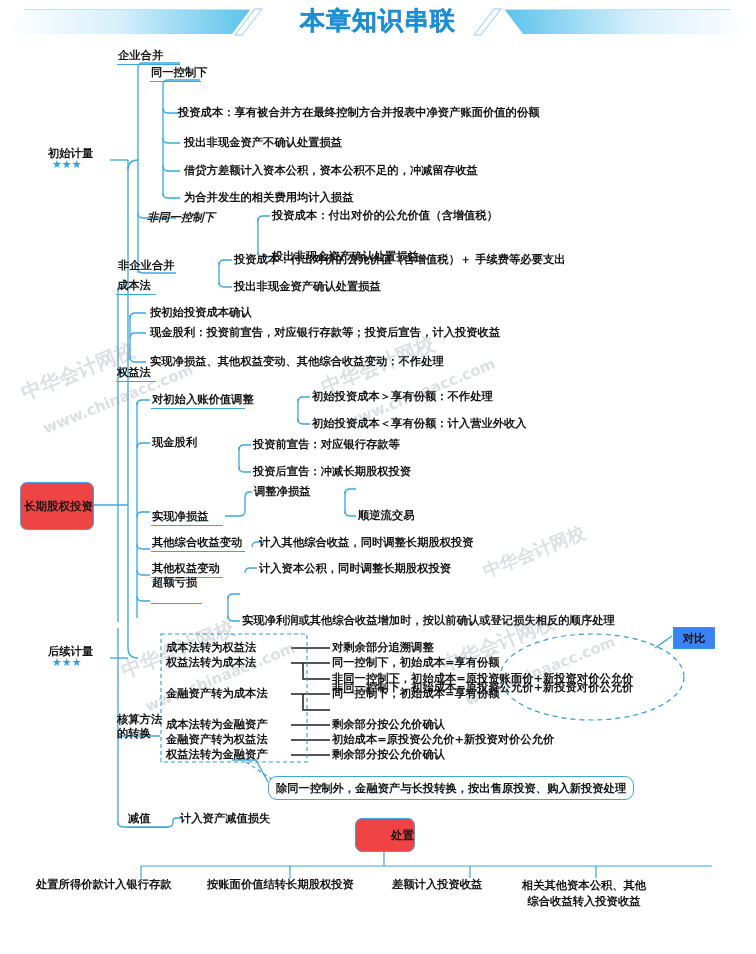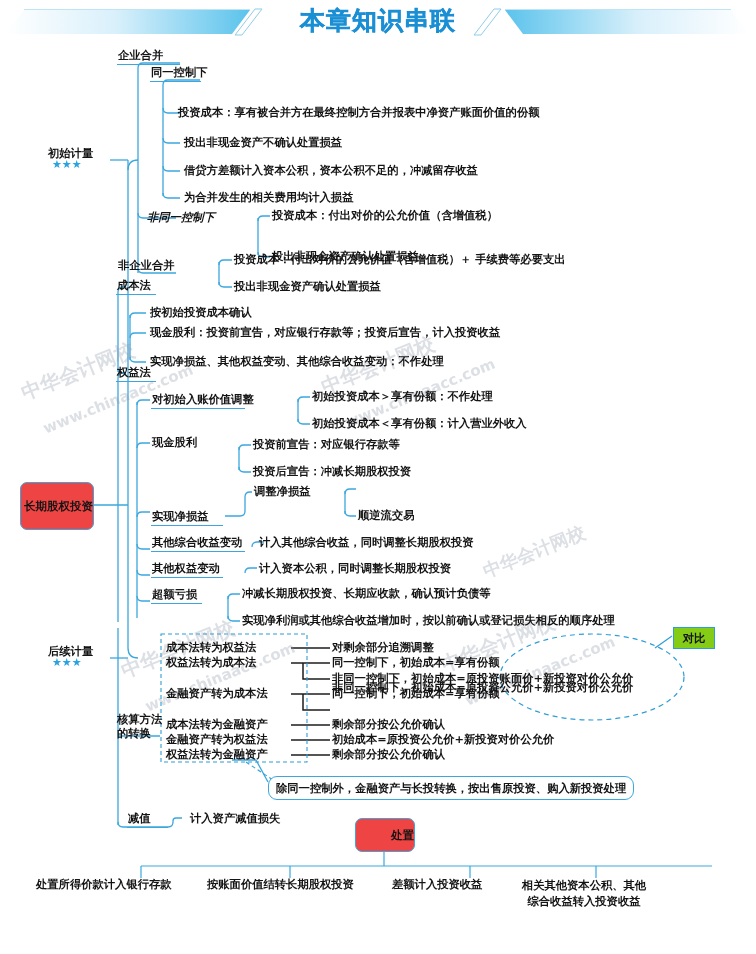--- a/index.html
+++ b/index.html
@@ -37,21 +37,21 @@
   }
   
   .callout{
     position:absolute;border:1.3px solid #3ba7de;border-radius:9px;
     background:#fff;display:flex;align-items:center;padding:0 7px;
     font-family:"DejaVu Sans","Liberation Sans",sans-serif;
     font-size:11.3px;font-weight:bold;color:#141414;white-space:nowrap;
   }
   
   .sqbox{
-    position:absolute;border:1.2px solid #2f9ed6;background:#84cc16;
+    position:absolute;border:1.2px solid #2f9ed6;background:#3b82f6;
     display:flex;align-items:center;justify-content:center;
     font-family:"DejaVu Sans","Liberation Sans",sans-serif;
     font-size:11.3px;font-weight:bold;color:#141414;
   }
   .stars{
     position:absolute;color:#2aa4e0;font-size:11px;letter-spacing:0px;
     font-family:"DejaVu Sans",sans-serif;line-height:10px;
   }
   
   .uline{position:absolute;height:1.3px;background:#3ba7de;}
@@ -285,23 +285,22 @@
   <div class="t" style="left:358px;top:509px;">顺逆流交易</div>
 
   <div class="t" style="left:152px;top:536px;">其他综合收益变动</div>
   <div class="uline" style="left:151px;top:551px;width:94px;"></div>
   <div class="t" style="left:259px;top:536px;">计入其他综合收益，同时调整长期股权投资</div>
 
   <div class="t" style="left:152px;top:562px;">其他权益变动</div>
   <div class="uline" style="left:151px;top:577px;width:72px;"></div>
   <div class="t" style="left:259px;top:562px;">计入资本公积，同时调整长期股权投资</div>
 
-  <div class="t" style="left:152px;top:588px;">超额亏损</div>
+  <div class="t" style="left:152px;top:576px;">超额亏损</div>
   <div class="uline" style="left:151px;top:603px;width:51px;"></div>
-  <div class="t" style="left:242px;top:587px;">冲减长期股权投资、长期应收款，确认预计负债等</div>
   <div class="t" style="left:242px;top:614px;">实现净利润或其他综合收益增加时，按以前确认或登记损失相反的顺序处理</div>
 
   <div class="t" style="left:117px;top:713px;line-height:14px;">
     <span>核算方法</span><br>
     <span>的转换</span>
   </div>
 
   <div class="t" style="left:166px;top:641px;">成本法转为权益法</div>
   <div class="t" style="left:166px;top:656px;">权益法转为成本法</div>
   <div class="t" style="left:166px;top:687px;">金融资产转为成本法</div>
@@ -321,21 +320,21 @@
   <div class="sqbox" style="left:673px;top:627px;width:40px;height:20px;">
     <span>对比</span>
   </div>
 
   <div class="callout" style="left:268px;top:776px;height:22px;">
     <span>除同一控制外，金融资产与长投转换，按出售原投资、购入新投资处理</span>
   </div>
 
   <div class="t" style="left:128px;top:812px;">减值</div>
   <div class="uline" style="left:127px;top:827px;width:41px;"></div>
-  <div class="t" style="left:190px;top:812px;text-align:center;">计入资产减值损失</div>
+  <div class="t" style="left:180px;top:812px;text-align:center;">计入资产减值损失</div>
 
   <div class="rootbox" style="left:355px;top:818px;width:58px;height:32px;">
     <span>处置</span>
   </div>
 
   <div class="t" style="left:36px;top:878px;">处置所得价款计入银行存款</div>
   <div class="t" style="left:207px;top:878px;">按账面价值结转长期股权投资</div>
   <div class="t" style="left:392px;top:878px;">差额计入投资收益</div>
   <div class="t lf" style="left:504px;top:878px;width:160px;text-align:center;white-space:pre-line;line-height:16px;">相关其他资本公积、其他
 综合收益转入投资收益</div>

